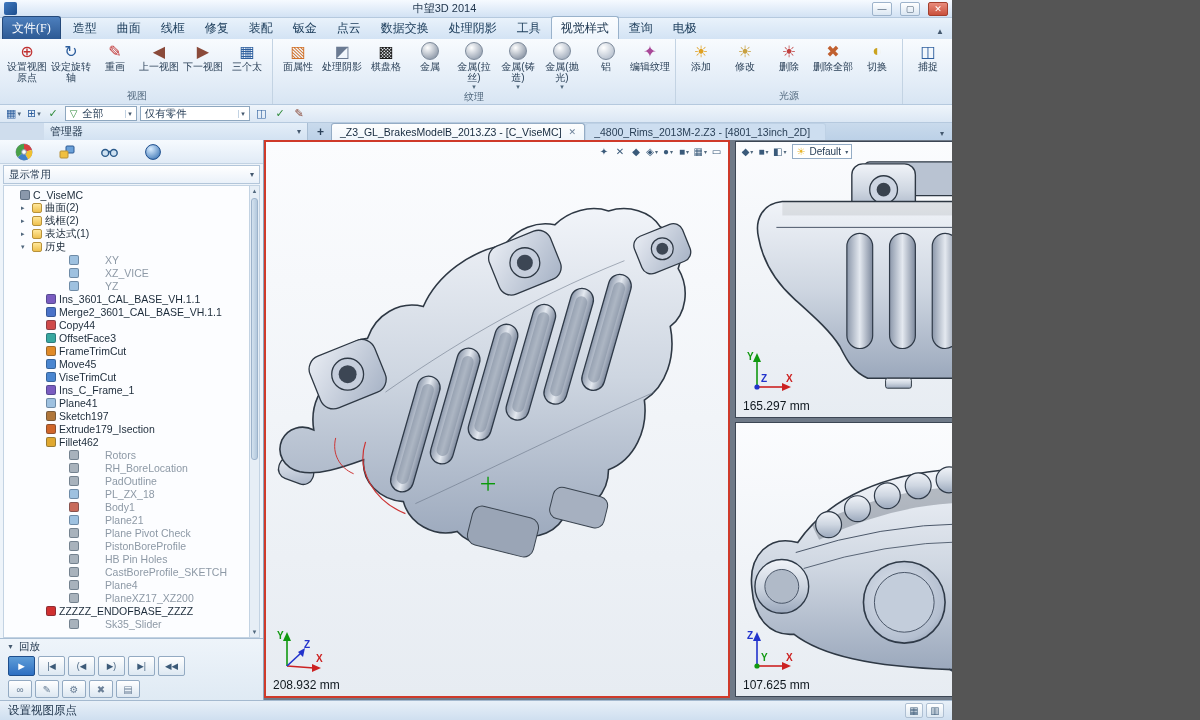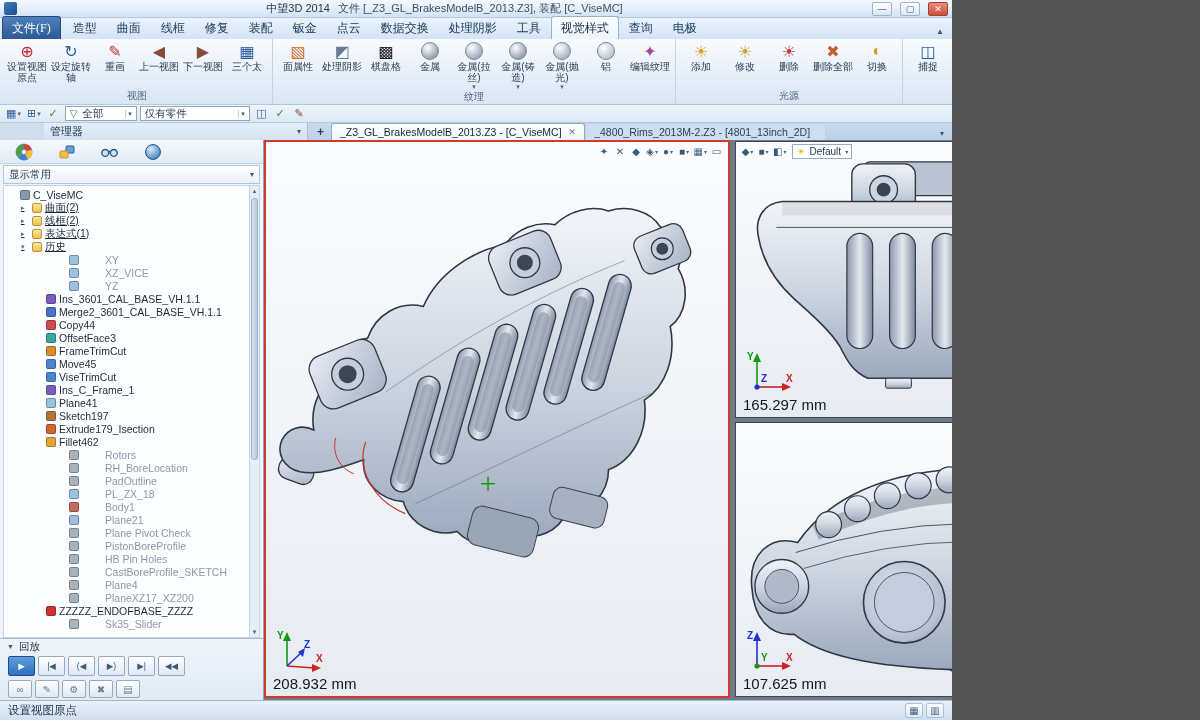--- a/index.html
+++ b/index.html
@@ -76,21 +76,21 @@
   .sidepanel{width:264px;flex:none;display:flex;flex-direction:column;background:#eef4fa;border-right:1px solid #8fa6bd;}
   .mstrip{height:24px;flex:none;display:flex;align-items:center;gap:24px;padding-left:14px;
     background:linear-gradient(#f6fafe,#e1ebf6);border-bottom:1px solid #c3d3e3;}
   .mstrip .sic{width:19px;height:19px;display:flex;align-items:center;justify-content:center;}
   .mfilter{height:19px;flex:none;display:flex;align-items:center;margin:1px 3px;padding:0 5px;
     background:linear-gradient(#ffffff,#eaf1f9);border:1px solid #b3c6da;font-size:10.5px;color:#22374e;}
   .mfilter .fa{margin-left:auto;font-size:8px;color:#44586e;}
   .tree{flex:1;margin:0 3px;background:#fcfdff;border:1px solid #c3d3e3;position:relative;overflow:hidden;padding-top:2px;}
   .trow{height:13px;display:flex;align-items:center;gap:3px;padding-left:5px;padding-right:12px;
     font-size:10.5px;white-space:nowrap;color:#1c2b3a;}
-  .trow.l1{padding-left:17px;text-decoration:underline;}
+  .trow.l1{padding-left:17px;}
   .trow.l2{padding-left:31px;}
   .trow.muted{color:#8d99a6;gap:26px;}
   .trow .exp{width:8px;font-size:7px;color:#51687e;flex:none;}
   .trow .nico{width:10px;height:10px;flex:none;border-radius:2px;background:var(--c,#8a98ab);border:1px solid rgba(20,40,60,.35);}
   .trow.folder .nico{background:linear-gradient(#ffe79a,#eec04e);border-color:#b8923a;}
   .vsb{position:absolute;top:0;right:0;bottom:0;width:10px;background:#e6eef6;border-left:1px solid #c3d3e3;}
   .vsb .thumb{position:absolute;top:12px;left:1px;width:7px;height:58%;background:linear-gradient(90deg,#d4e2ef,#b4c9dd);border:1px solid #9db3cb;border-radius:3px;}
   .vsb .ar{position:absolute;left:0;width:9px;height:10px;font-size:6px;color:#51687e;text-align:center;line-height:10px;}
   .vsb .ar.up{top:0;} .vsb .ar.dn{bottom:0;}
 
@@ -113,21 +113,21 @@
   .vtb{position:absolute;top:2px;display:flex;align-items:center;gap:1px;z-index:3;}
   .vp.main .vtb{right:4px;} .vp.front .vtb{left:4px;}
   .vtbtn{height:15px;min-width:15px;display:flex;align-items:center;justify-content:center;gap:1px;
     font-size:10px;color:var(--c,#3a5a7a);border-radius:2px;padding:0 1px;}
   .vtbtn .da{display:none;font-size:6px;color:#51687e;}
   .vtbtn.dd .da{display:inline;}
   .vcombo{height:15px;display:flex;align-items:center;gap:4px;background:#fff;border:1px solid #94acc5;
     font-size:10px;padding:0 3px;color:#1e3650;margin-left:4px;}
   .vcombo .bulb{color:#e8b428;font-size:10px;}
   .vcombo .ca{font-size:6px;color:#44586e;}
-  .measure{position:absolute;left:7px;bottom:4px;font-size:15px;color:#10181f;z-index:3;}
+  .measure{position:absolute;left:7px;bottom:4px;font-size:12px;color:#10181f;z-index:3;}
   .triad{position:absolute;left:8px;bottom:22px;z-index:3;}
   .triad line{stroke-width:1.6;} .triad text{font-size:10px;font-weight:bold;}
   .ax-up{stroke:#119911;} .f-up{fill:#119911;} .t-up{fill:#119911;}
   .ax-rt{stroke:#cc2222;} .f-rt{fill:#cc2222;} .t-rt{fill:#cc2222;}
   .ax-th{stroke:#2233cc;} .f-th{fill:#2233cc;} .t-th{fill:#2233cc;}
   .triad.zup .ax-up{stroke:#2233cc;} .triad.zup .f-up{fill:#2233cc;} .triad.zup .t-up{fill:#2233cc;} .triad.zup .f-th{fill:#119911;} .triad.zup .t-th{fill:#119911;}
   .wm{position:absolute;right:2px;bottom:-4px;font-size:30px;font-weight:bold;color:#b2bcc8;opacity:.6;z-index:2;letter-spacing:2px;}
 
   
   .status{height:20px;flex:none;display:flex;align-items:center;padding:0 8px;gap:6px;
@@ -138,21 +138,20 @@
 </style>
 </head>
 <body>
 
 <div class="app">
 
   <div class="titlebar">
     <span class="appicon"></span>
     <span class="tb-spacer"></span>
     <span class="tb-title">中望3D 2014</span>
-    <span class="tb-doc">文件 [_Z3_GL_BrakesModelB_2013.Z3], 装配 [C_ViseMC]</span>
     <span class="tb-spacer"></span>
     <span class="wbtn">—</span>
     <span class="wbtn">▢</span>
     <span class="wbtn close">✕</span>
   </div>
 
   <div class="menubar">
     <div class="mtabs">
 
         <div class="mtab file">

